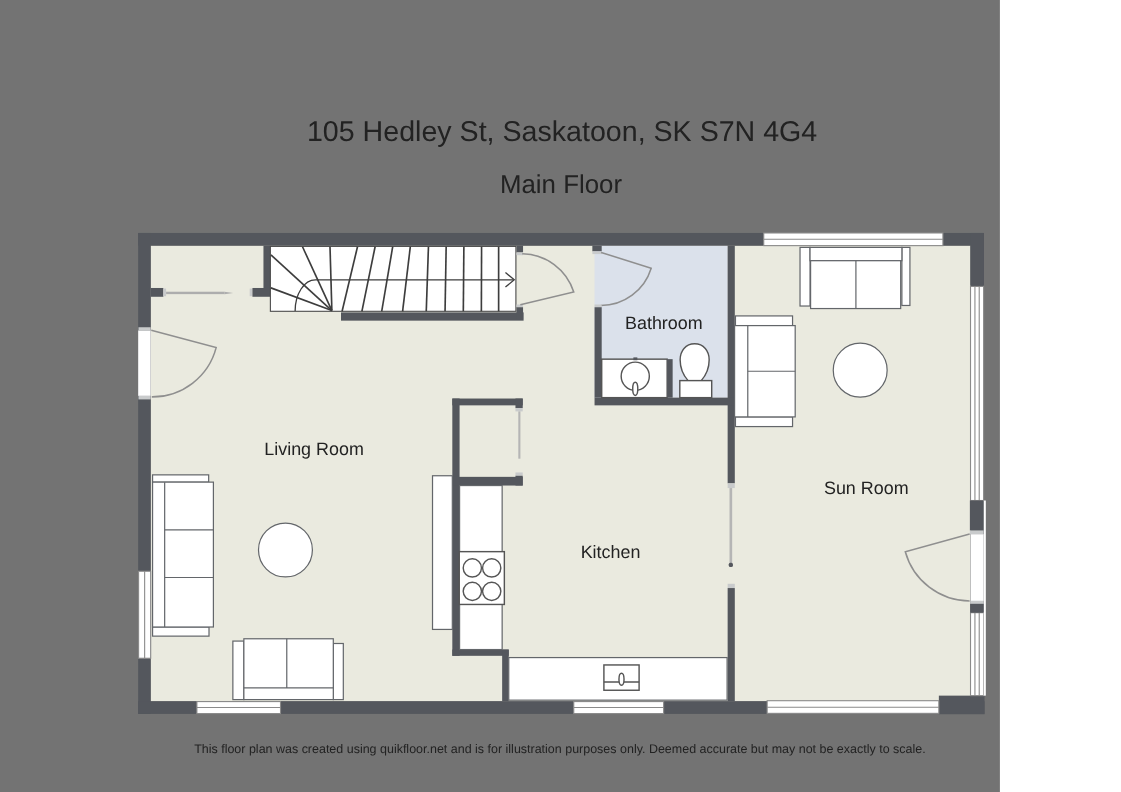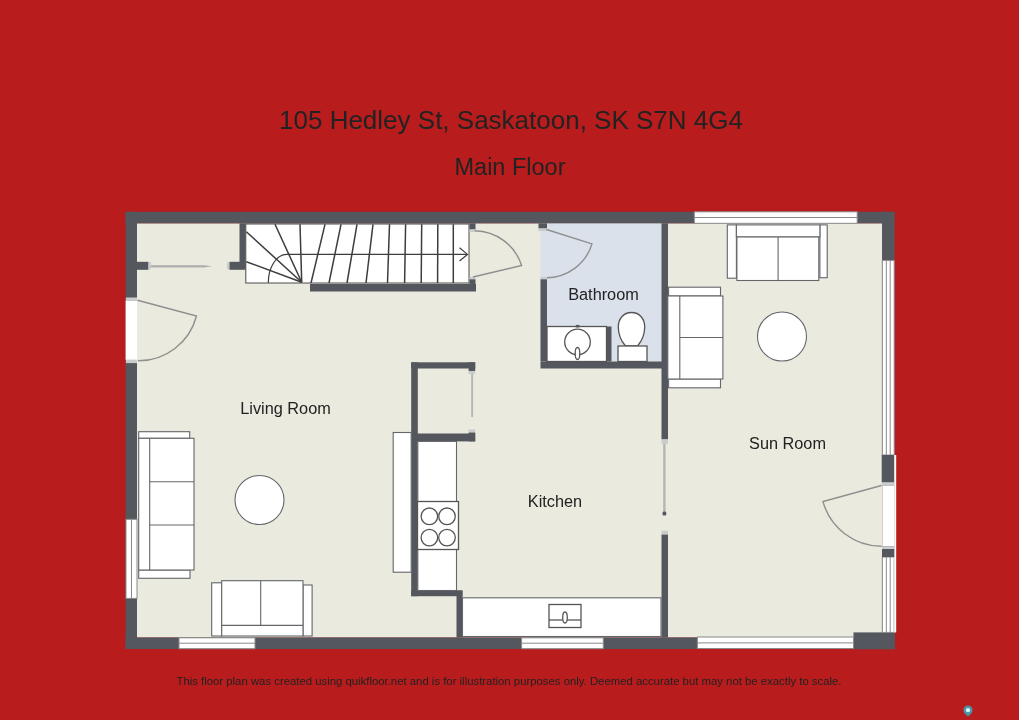--- a/index.html
+++ b/index.html
@@ -1,16 +1,16 @@
 <!DOCTYPE html>
 <html><head>
 <meta charset="utf-8">
 <style>
   html,body{margin:0;padding:0;background:#ffffff;}
-  .page{position:relative;width:1019px;height:720px;background:#b91c1c;overflow:hidden;
+  .page{position:relative;width:909px;height:720px;background:#737373;overflow:hidden;
         font-family:"Liberation Sans", sans-serif;}
   svg{position:absolute;left:0;top:0;}
   text{font-family:"Liberation Sans", sans-serif;fill:#222222;}
 </style>
 </head>
 <body>
 <div class="page">
 <svg width="1019" height="720" viewBox="0 0 1019 720">
 
   <text x="511" y="128.5" font-size="26" text-anchor="middle">105 Hedley St, Saskatoon, SK S7N 4G4</text>

